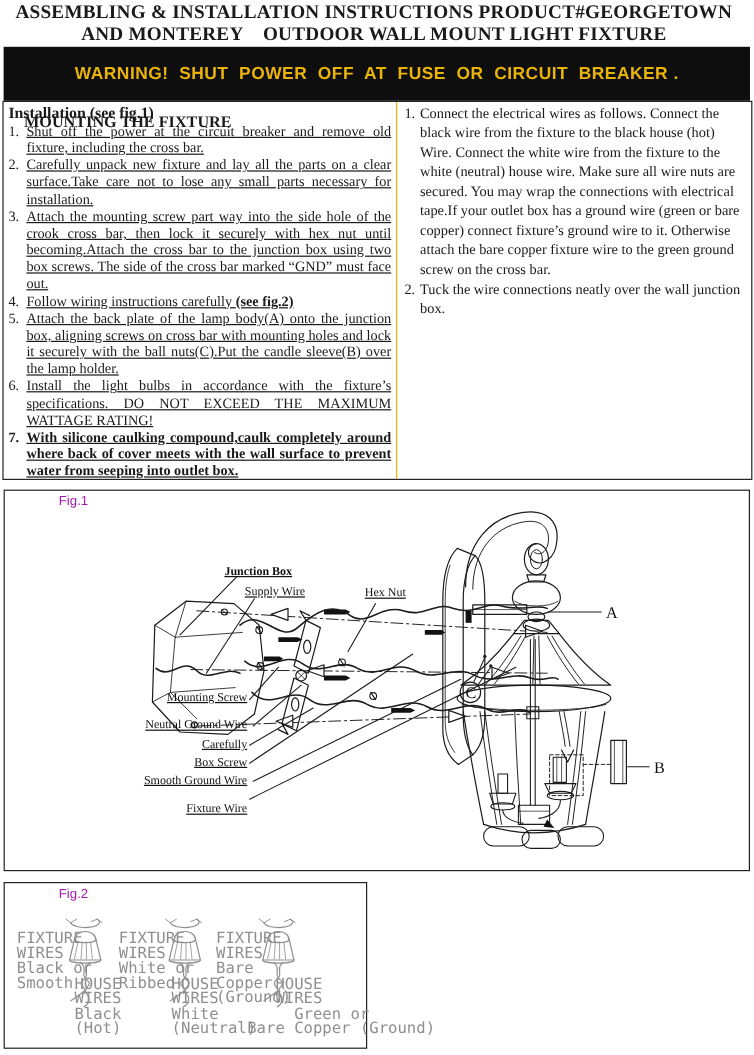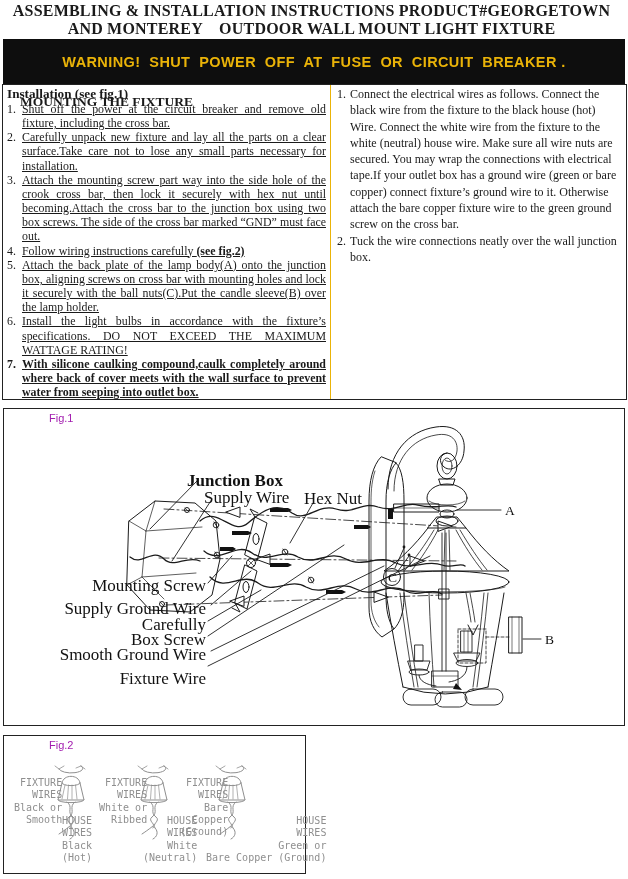--- a/index.html
+++ b/index.html
@@ -22,25 +22,25 @@
   .ili .txt{flex:1;text-align:justify;text-decoration:underline;}
   .bold{font-weight:bold;}
   .wli{display:flex;font-size:12px;line-height:16.3px;}
   .wli .num{width:13px;flex:none;}
   .wli .txt{flex:1;}
   .figbox{position:absolute;border:1px solid #222;background:#fff;}
   #fig1{top:408px;left:3px;width:620px;height:316px;}
   #fig2{top:735px;left:3px;width:301px;height:137px;}
   .figlabel{position:absolute;top:3px;left:6px;font-family:"Liberation Sans",sans-serif;
             font-size:11px;color:#a21caf;margin-left:39px;}
-  .callout{position:absolute;white-space:nowrap;font-size:17px;color:#111;}
+  .callout{position:absolute;white-space:nowrap;font-size:10px;color:#111;text-decoration:underline;}
   .callout.r{right:418px;text-align:left;}
   svg{position:absolute;top:0;left:0;}
-  .wlabel{position:absolute;font-family:"DejaVu Sans Mono",monospace;font-size:10px;
-          line-height:12.3px;color:#8f8f8f;white-space:pre;text-align:right;}
+  .wlabel{position:absolute;font-family:"DejaVu Sans Mono",monospace;font-size:13px;
+          line-height:12.3px;color:#8f8f8f;white-space:pre;}
 </style>
 </head>
 <body>
 
 <div class="abs title-line" id="title1">ASSEMBLING &amp; INSTALLATION INSTRUCTIONS PRODUCT#GEORGETOWN</div>
 <div class="abs title-line" id="title2">AND MONTEREY    OUTDOOR WALL MOUNT LIGHT FIXTURE</div>
 <div class="abs" id="warning-bar">
   <span>WARNING!  SHUT  POWER  OFF  AT  FUSE  OR  CIRCUIT  BREAKER .</span>
 </div>
 <div class="abs" id="mounting-heading">MOUNTING THE FIXTURE</div>
@@ -244,21 +244,21 @@
       <text x="501" y="106">A</text>
       <text x="541" y="235">B</text>
       <text x="384" y="173">C</text>
     </g>
   </svg>
   <div class="figlabel">Fig.1</div>
   <div class="callout" style="left:183px;top:62px;font-weight:bold">Junction Box</div>
   <div class="callout" style="left:200px;top:79px">Supply Wire</div>
   <div class="callout" style="left:300px;top:80px">Hex Nut</div>
   <div class="callout r" style="top:167px">Mounting Screw</div>
-  <div class="callout r" style="top:190px">Supply Ground Wire</div>
+  <div class="callout r" style="top:190px">Neutral Ground Wire</div>
   <div class="callout r" style="top:206px">Carefully</div>
   <div class="callout r" style="top:221px">Box Screw</div>
   <div class="callout r" style="top:236px">Smooth Ground Wire</div>
   <div class="callout r" style="top:260px">Fixture Wire</div>
 </div>
 
 <div class="figbox" id="fig2">
   <svg width="301" height="137" viewBox="0 0 301 137">
     <g stroke="#8f8f8f" fill="none" stroke-width="1" stroke-linecap="round">
       <g transform="translate(67,25)">

